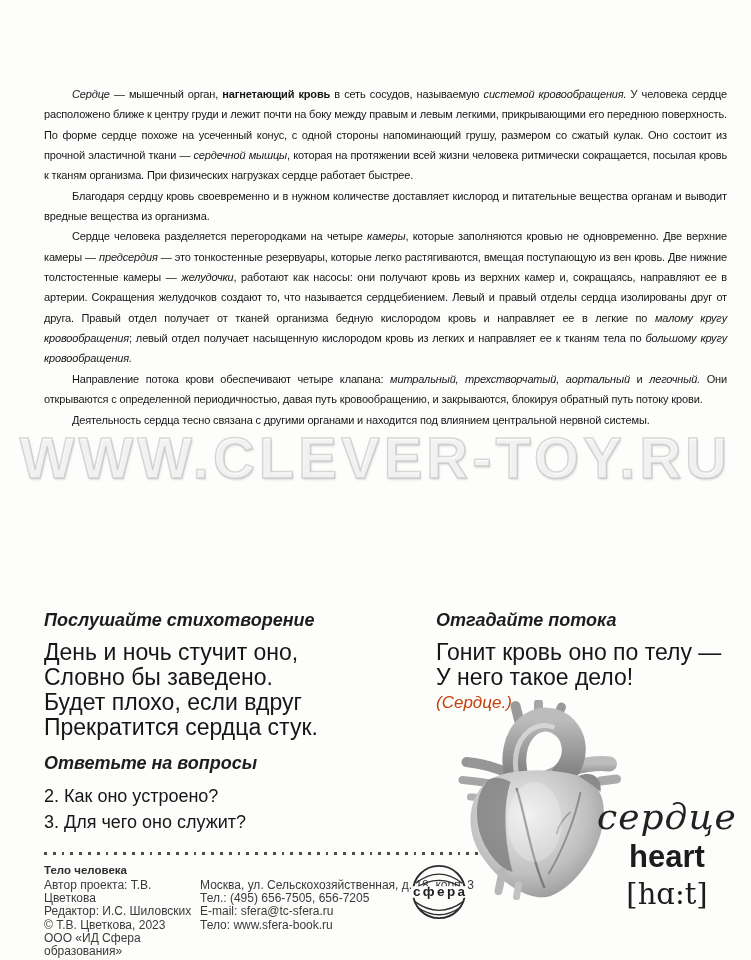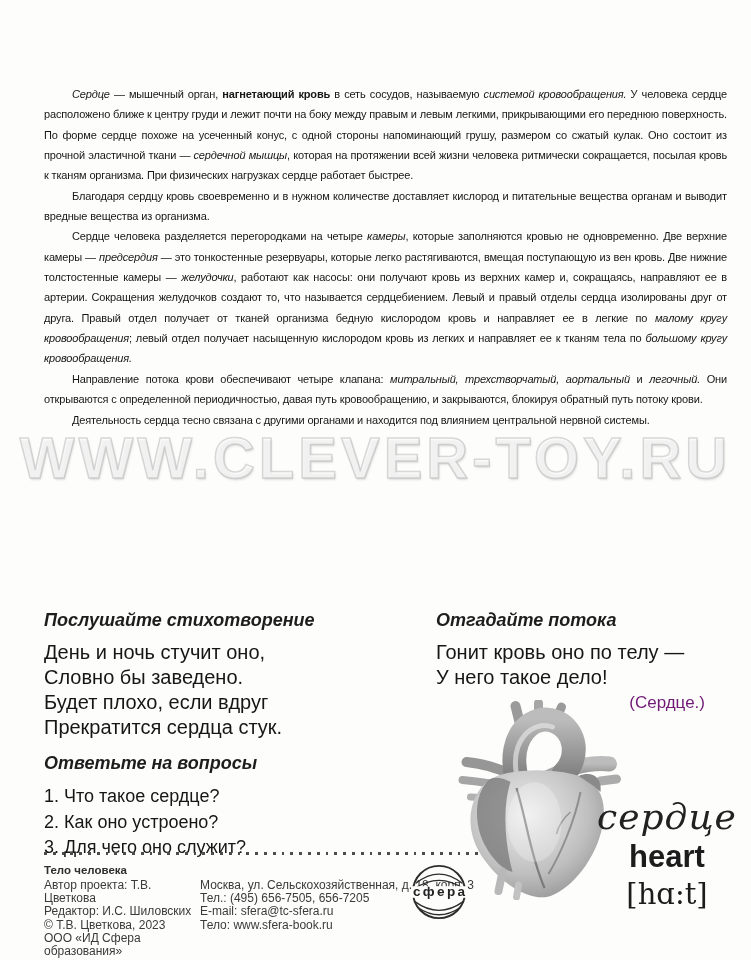--- a/index.html
+++ b/index.html
@@ -76,30 +76,31 @@
   .col-poem{width:392px;}
   .col-riddle{width:291px;}
   .sec-heading{
     margin:0 0 9px 0;
     font-size:18px;
     font-weight:bold;
     font-style:italic;
     color:#1d1d1d;
   }
   .lines .ln{
-    font-size:20px;
+    font-size:23px;
     line-height:25px;
     color:#161616;
   }
   .riddle-answer{
     font-size:17px;
+    font-style:italic;
     line-height:25px;
-    text-align:right;
+    text-align:left;
     padding-right:22px;
-    color:#701a75;
+    color:#c2410c;
   }
   
   .questions{
     position:absolute;top:753px;left:44px;width:400px;
   }
   .questions .lines{margin-top:10px;}
   .questions .lines .ln{font-size:18px;line-height:25.5px;}
   
   .heart-fig{
     position:absolute;left:448px;top:700px;width:175px;height:200px;
@@ -184,21 +185,20 @@
           <div class="ln">Гонит кровь оно по телу —</div>
           <div class="ln">У него такое дело!</div>
         </div>
       <div class="riddle-answer">(Сердце.)</div>
     </div>
   </section>
 
   <section class="questions">
     <h2 class="sec-heading">Ответьте на вопросы</h2>
     <div class="lines">
-        <div class="ln">1. Что такое сердце?</div>
         <div class="ln">2. Как оно устроено?</div>
         <div class="ln">3. Для чего оно служит?</div>
       </div>
   </section>
 
   <figure class="heart-fig">
     <svg viewBox="0 0 170 200" width="175" height="200" xmlns="http://www.w3.org/2000/svg">
       <defs>
         <linearGradient id="ga" x1="0" y1="0" x2="0" y2="1">
           <stop offset="0" stop-color="#bcbcbc"></stop>

